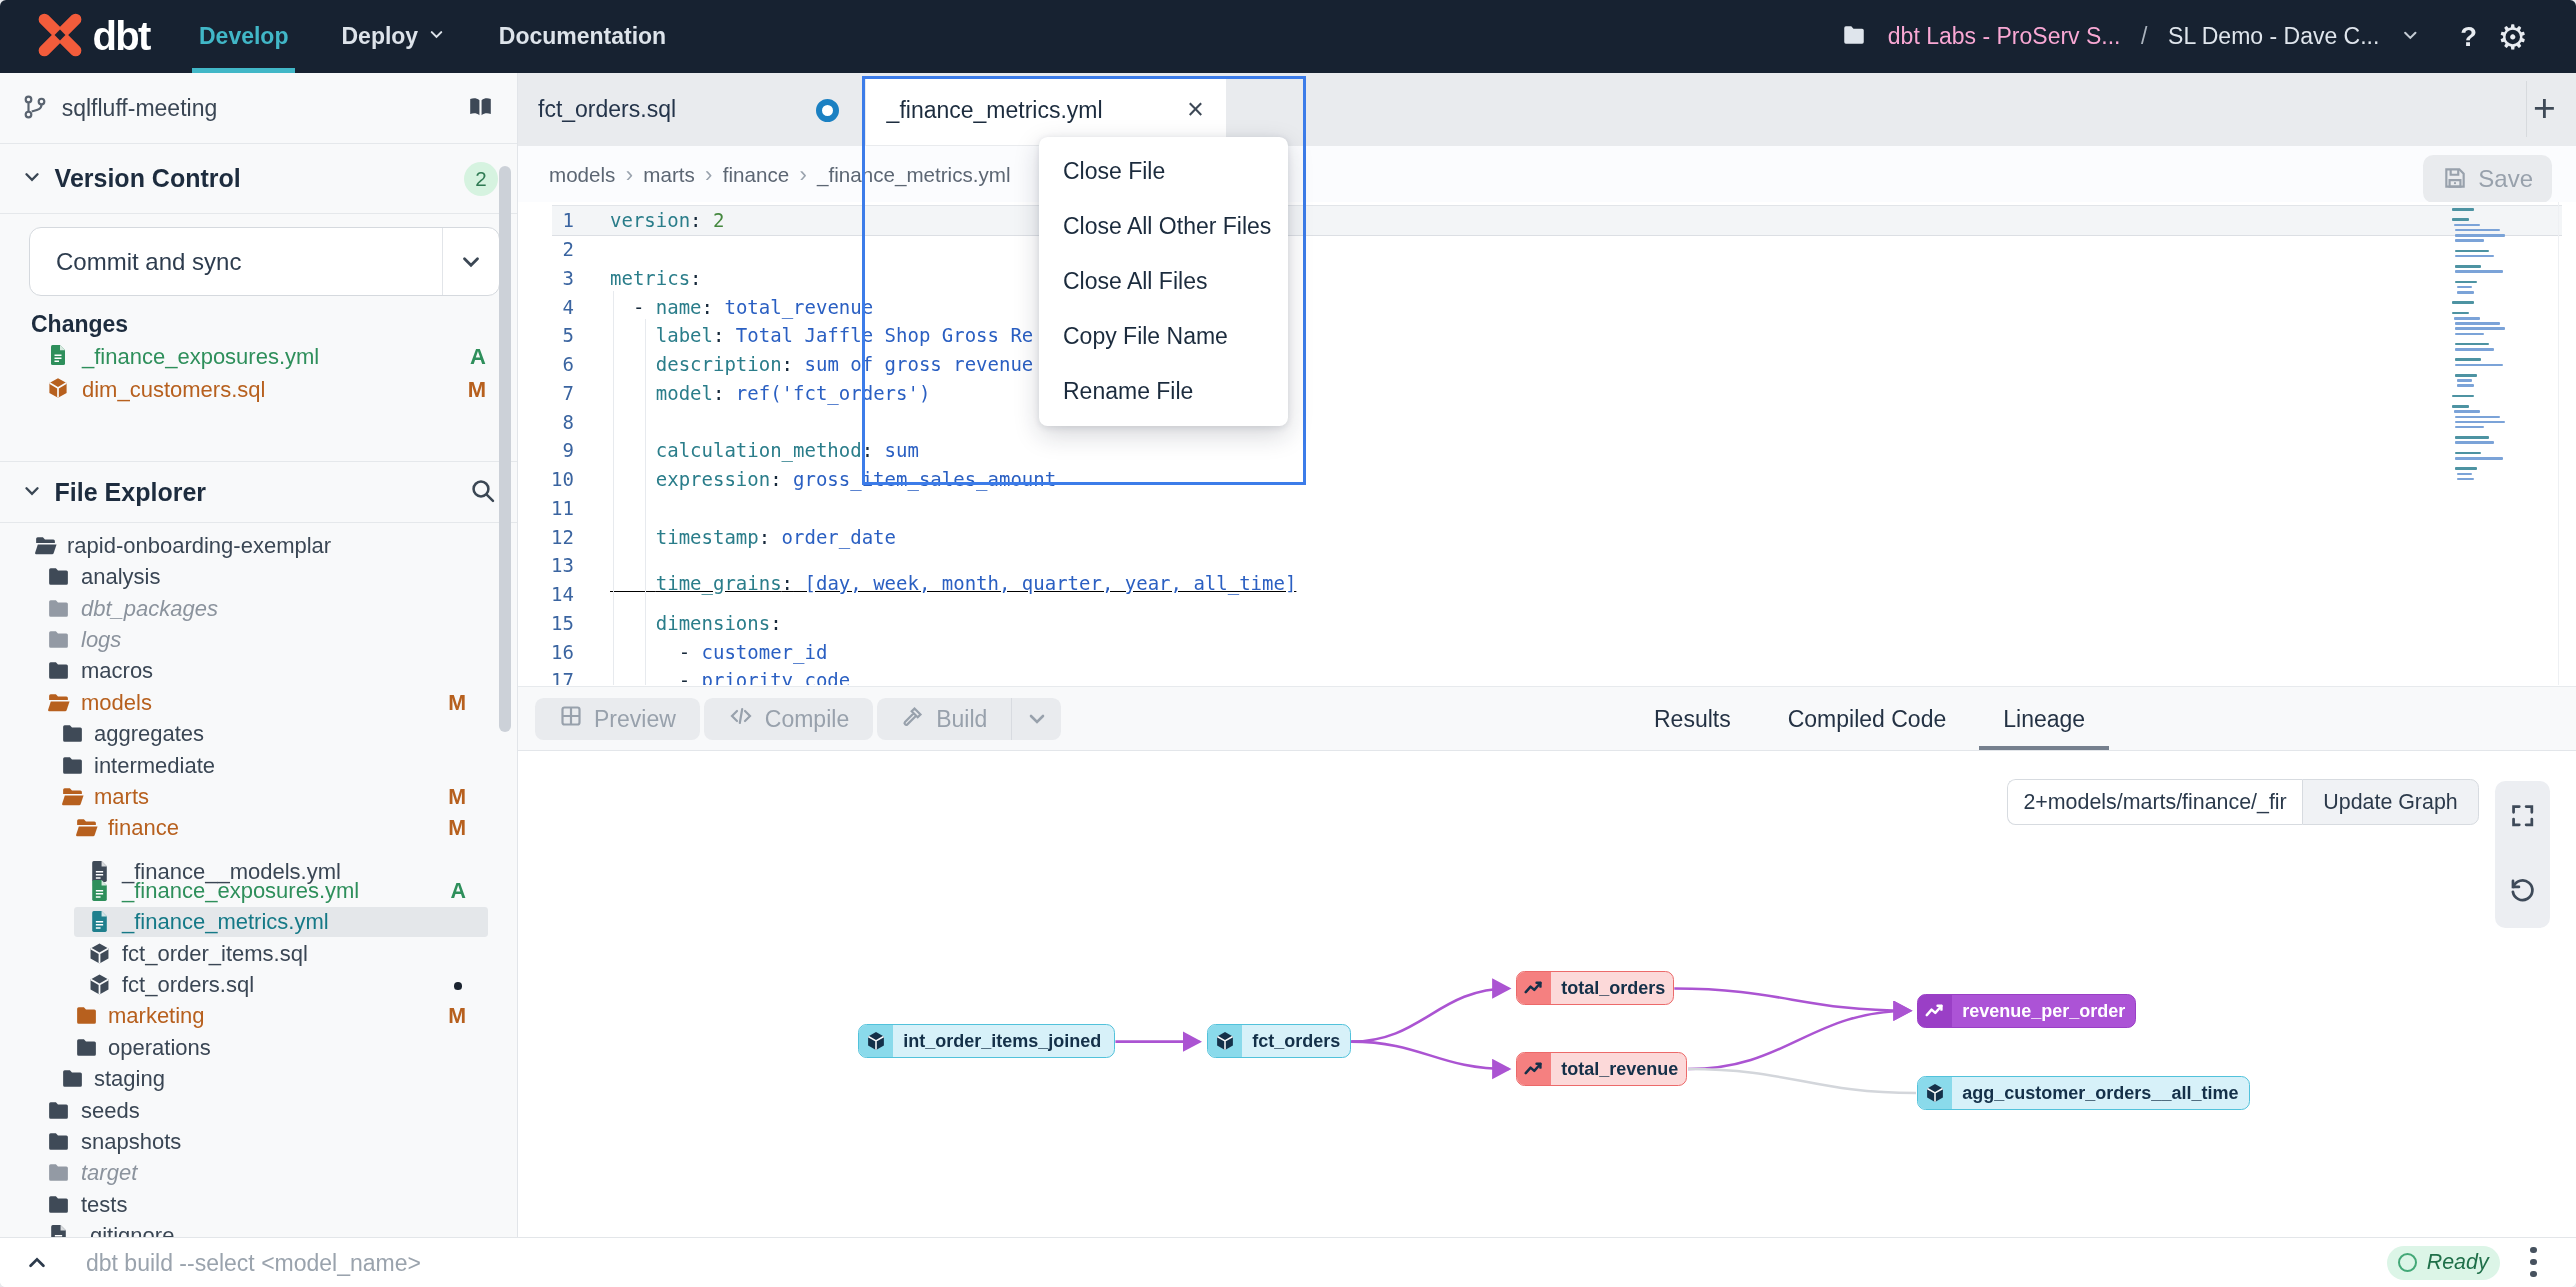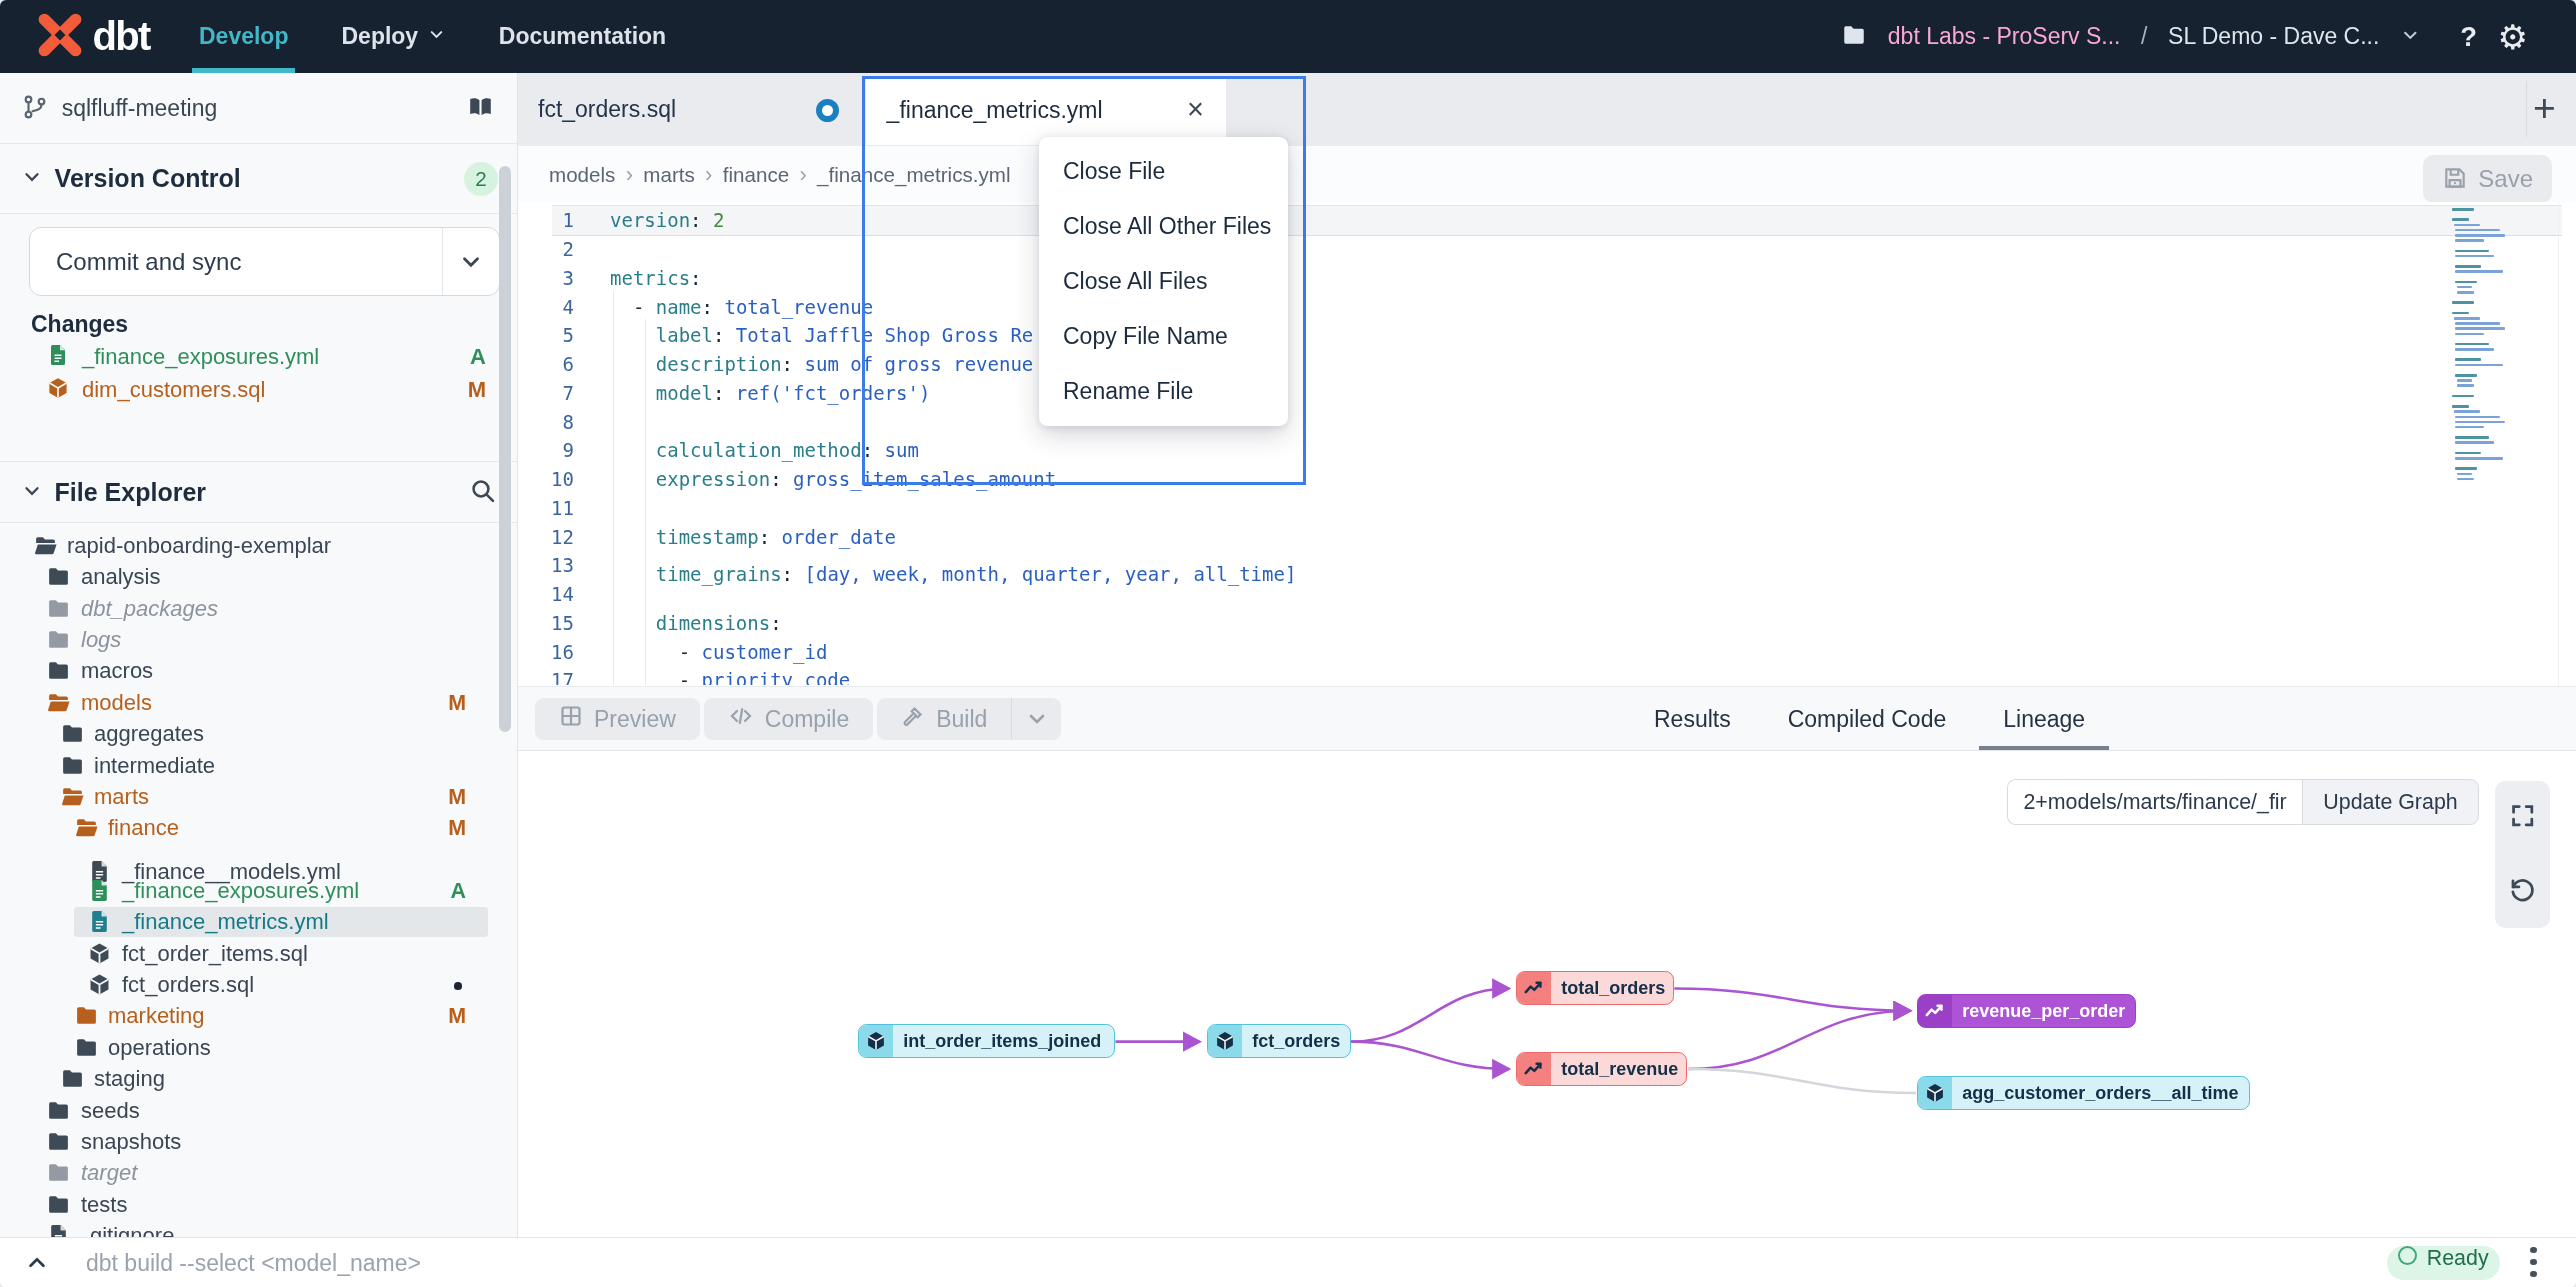--- a/index.html
+++ b/index.html
@@ -98,21 +98,21 @@
   .lin-node .nlabel{display:flex;align-items:center;padding:0 10.3px;font-size:18px;font-weight:bold;white-space:nowrap;}
   #selector-input{position:absolute;left:1489px;top:28px;width:295px;height:46px;border:0.9px solid #d7dbe0;border-right:none;border-radius:8.6px 0 0 8.6px;padding:0 15.4px;font-size:21.4px;color:#2b3a4c;font-family:"Liberation Sans",sans-serif;background:#fff;outline:none;}
   #update-graph{position:absolute;left:1784px;top:28px;width:177px;height:46px;background:#f0f2f5;border:0.9px solid #d7dbe0;border-radius:0 8.6px 8.6px 0;display:flex;align-items:center;justify-content:center;font-size:21.4px;color:#2c3a4b;}
   #lin-controls{position:absolute;left:1977px;top:30px;width:55px;height:147px;background:#eceef2;border-radius:10.3px;}
   .lin-ctrl{position:absolute;left:0;width:55px;height:55px;display:flex;align-items:center;justify-content:center;}
 
   
   #cmdbar{position:absolute;left:0;top:1237px;width:2576px;height:51px;background:#fff;border-top:0.9px solid #e3e6e9;}
   #cmd-chevron{position:absolute;left:24px;top:13.7px;}
   #cmd-placeholder{position:absolute;left:86px;top:0;height:51px;line-height:51px;font-size:23px;color:#9aa3ad;}
-  #ready-pill{position:absolute;left:2387px;top:7.7px;width:113px;height:34px;background:#dcf5e7;border-radius:17px;display:flex;justify-content:center;gap:9.4px;}
+  #ready-pill{position:absolute;left:2387px;top:7.7px;width:113px;height:34px;background:#dcf5e7;border-radius:17px;display:flex;align-items:center;justify-content:center;gap:9.4px;font-style:italic;}
   #ready-dot{width:19px;height:19px;border-radius:50%;border:2.6px solid #43a877;}
   #ready-label{font-size:21.4px;color:#1f6f49;}
   #kebab{position:absolute;left:2530px;top:8.6px;display:flex;flex-direction:column;gap:5.1px;}
   .kdot{width:6.9px;height:6.9px;border-radius:50%;background:#47525f;}
 
   
   #focus-rect{position:absolute;left:862px;top:76px;width:444px;height:409px;border:3.4px solid #3c7ce9;z-index:30;pointer-events:none;}
   #context-menu{position:absolute;left:1039px;top:137px;width:249px;background:#fff;border-radius:8.6px;box-shadow:0 8.6px 26px rgba(20,30,50,.18),0 1.7px 6.9px rgba(20,30,50,.10);padding:6.9px 0;z-index:40;}
   .menu-item{height:55px;line-height:55px;padding-left:24px;font-size:23px;color:#1b2b3d;white-space:nowrap;}
 </style>
@@ -436,21 +436,21 @@
         <div class="code-line" style="top: 62px;"><span style="color: rgb(42, 125, 138);">metrics</span><span style="color: rgb(23, 41, 59);">:</span></div>
         <div class="code-line" style="top: 91px;"><span style="color: rgb(23, 41, 59);">  </span><span style="color: rgb(23, 41, 59);">- </span><span style="color: rgb(42, 125, 138);">name</span><span style="color: rgb(23, 41, 59);">:</span><span style="color: rgb(42, 95, 194);"> total_revenue</span></div>
         <div class="code-line" style="top: 119px;"><span style="color: rgb(23, 41, 59);">    </span><span style="color: rgb(42, 125, 138);">label</span><span style="color: rgb(23, 41, 59);">:</span><span style="color: rgb(42, 95, 194);"> Total Jaffle Shop Gross Re</span></div>
         <div class="code-line" style="top: 148px;"><span style="color: rgb(23, 41, 59);">    </span><span style="color: rgb(42, 125, 138);">description</span><span style="color: rgb(23, 41, 59);">:</span><span style="color: rgb(42, 95, 194);"> sum of gross revenue</span></div>
         <div class="code-line" style="top: 177px;"><span style="color: rgb(23, 41, 59);">    </span><span style="color: rgb(42, 125, 138);">model</span><span style="color: rgb(23, 41, 59);">:</span><span style="color: rgb(42, 95, 194);"> ref('fct_orders')</span></div>
         <div class="code-line" style="top: 206px;"></div>
         <div class="code-line" style="top: 234px;"><span style="color: rgb(23, 41, 59);">    </span><span style="color: rgb(42, 125, 138);">calculation_method</span><span style="color: rgb(23, 41, 59);">:</span><span style="color: rgb(42, 95, 194);"> sum</span></div>
         <div class="code-line" style="top: 263px;"><span style="color: rgb(23, 41, 59);">    </span><span style="color: rgb(42, 125, 138);">expression</span><span style="color: rgb(23, 41, 59);">:</span><span style="color: rgb(42, 95, 194);"> gross_item_sales_amount</span></div>
         <div class="code-line" style="top: 292px;"></div>
         <div class="code-line" style="top: 321px;"><span style="color: rgb(23, 41, 59);">    </span><span style="color: rgb(42, 125, 138);">timestamp</span><span style="color: rgb(23, 41, 59);">:</span><span style="color: rgb(42, 95, 194);"> order_date</span></div>
-        <div class="code-line" style="top: 358px;"><span style="color: rgb(23, 41, 59);">    </span><span style="color: rgb(42, 125, 138);">time_grains</span><span style="color: rgb(23, 41, 59);">:</span><span style="color: rgb(42, 95, 194);"> [day, week, month, quarter, year, all_time]</span></div>
+        <div class="code-line" style="top: 367px; text-decoration: underline;"><span style="color: rgb(23, 41, 59);">    </span><span style="color: rgb(42, 125, 138);">time_grains</span><span style="color: rgb(23, 41, 59);">:</span><span style="color: rgb(42, 95, 194);"> [day, week, month, quarter, year, all_time]</span></div>
         <div class="code-line" style="top: 378px;"></div>
         <div class="code-line" style="top: 407px;"><span style="color: rgb(23, 41, 59);">    </span><span style="color: rgb(42, 125, 138);">dimensions</span><span style="color: rgb(23, 41, 59);">:</span></div>
         <div class="code-line" style="top: 436px;"><span style="color: rgb(23, 41, 59);">      </span><span style="color: rgb(23, 41, 59);">- </span><span style="color: rgb(42, 95, 194);">customer_id</span></div>
         <div class="code-line" style="top: 464px;"><span style="color: rgb(23, 41, 59);">      </span><span style="color: rgb(23, 41, 59);">- </span><span style="color: rgb(42, 95, 194);">priority_code</span></div>
       </div>
     <div class="guide" style="left:95px;top:89px;bottom:0;"></div>
     <div class="guide" style="left:127px;top:117px;bottom:0;"></div>
     <div id="minimap">
         <div class="mm-row" style="margin-left: 0px; width: 22px; background: rgb(77, 147, 162);"></div>
         <div class="mm-row" style="background: transparent;"></div>

